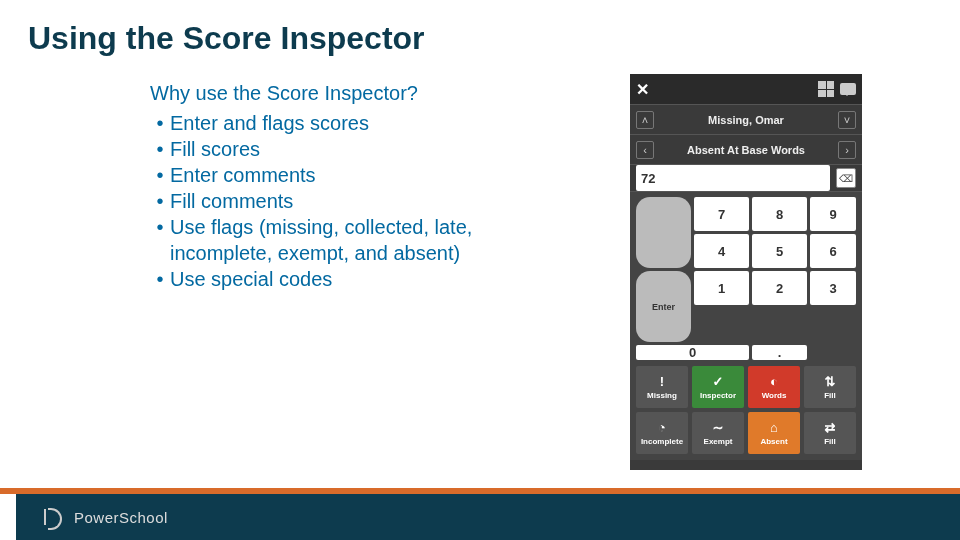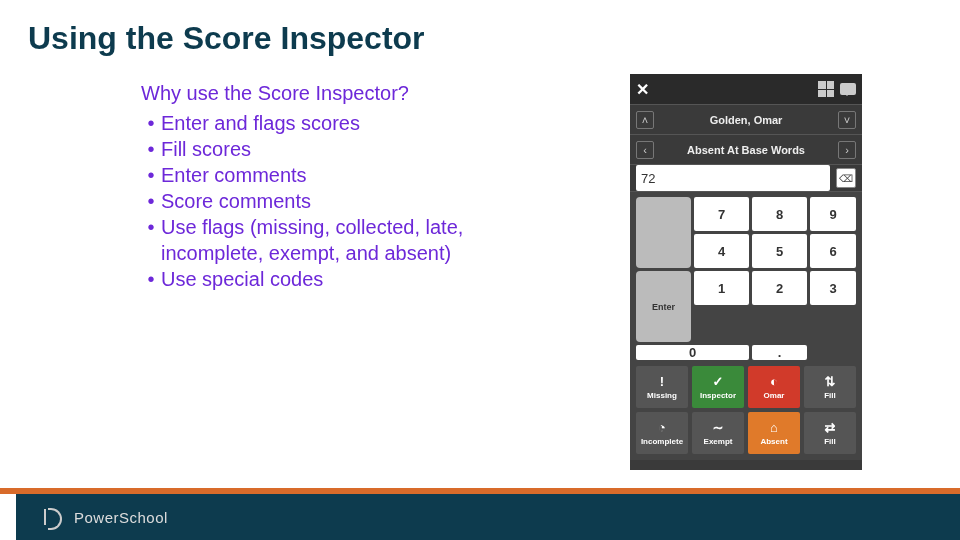--- a/index.html
+++ b/index.html
@@ -1,41 +1,41 @@
 <!DOCTYPE html>
 <html><head>
 <meta charset="utf-8">
 <style>
   * { box-sizing: border-box; margin: 0; padding: 0; }
   html, body { width: 960px; height: 540px; font-family: Verdana, Geneva, sans-serif; background: #fff; overflow: hidden; }
   .slide { position: relative; width: 960px; height: 540px; }
   .title { position: absolute; top: 20px; left: 28px; font-size: 32px; font-weight: 700; color: #0d3b4e; }
-  .body-text { position: absolute; top: 80px; left: 141px; width: 390px; font-size: 20px; color: #6d28d9; line-height: 1.3; }
+  .body-text { position: absolute; top: 80px; left: 150px; width: 390px; font-size: 20px; color: #0369a1; line-height: 1.3; }
   .body-text .lead { margin-bottom: 4px; }
   .body-text ul { list-style: none; padding-left: 0; }
   .body-text li { display: flex; padding-left: 0; }
   .body-text li .dot { flex: 0 0 20px; text-align: center; }
   .body-text li .txt { flex: 1; }
   .inspector { position: absolute; top: 74px; right: 98px; width: 232px; height: 396px; background: #3a3a3a; color: #fff; font-family: Arial, sans-serif; font-size: 11px; }
   .insp-top { height: 30px; background: #2a2a2a; display: flex; align-items: center; justify-content: space-between; padding: 0 6px; }
   .insp-top .close { font-size: 16px; font-weight: bold; }
   .insp-top .right-icons { display: flex; gap: 6px; align-items: center; }
   .icon-grid { width: 16px; height: 16px; display: grid; grid-template-columns: 1fr 1fr; grid-template-rows: 1fr 1fr; gap: 1px; }
   .icon-grid span { background: #ccc; }
   .icon-comment { width: 16px; height: 12px; background: #ccc; border-radius: 2px; position: relative; }
   .icon-comment::after { content:''; position:absolute; bottom:-4px; left:4px; border:3px solid transparent; border-top-color:#ccc; }
   .insp-row { height: 30px; background: #3a3a3a; display: flex; align-items: center; justify-content: space-between; padding: 0 6px; border-top: 1px solid #555; }
   .insp-row .chev { width: 18px; height: 18px; border: 1px solid #777; border-radius: 2px; display:flex; align-items:center; justify-content:center; color:#ccc; font-size:11px; }
   .insp-row .label { flex:1; text-align:center; color:#eee; font-weight:bold; font-size:11px; }
   .score-row { height: 28px; background: #3a3a3a; display:flex; align-items:center; padding: 0 6px; gap:6px; border-top:1px solid #555; border-bottom:1px solid #555; }
-  .score-input { flex:1; height:16px; background:#fff; color:#333; padding:13px 5px; border-radius:2px; display:flex; align-items:center; font-weight:normal; font-size:13px; }
+  .score-input { flex:1; height:16px; background:#fff; color:#333; padding:13px 5px; border-radius:2px; display:flex; align-items:center; font-weight:bold; font-size:13px; }
   .score-clear { width:20px; height:20px; border:1px solid #888; border-radius:2px; display:flex; align-items:center; justify-content:center; background:#fff; color:#444; font-size:10px; }
   .keypad { display:grid; grid-template-columns: repeat(3,1fr) 46px; grid-template-rows: repeat(4,34px); gap:3px; padding:5px 6px 3px 6px; background:#444; }
   .key { background:#fff; color:#333; display:flex; align-items:center; justify-content:center; font-weight:bold; font-size:13px; border-radius:2px; }
-  .key-side { background:#bbb; color:#333; font-size:9px; font-weight:bold; display:flex; align-items:center; justify-content:center; border-radius:4px; }
+  .key-side { background:#bbb; color:#333; font-size:9px; font-weight:bold; display:flex; align-items:center; justify-content:center; border-radius:14px; }
   .key-zero { grid-column: 1 / span 2; }
   .flags { display:grid; grid-template-columns: repeat(4,1fr); grid-template-rows: repeat(2,42px); gap:4px; padding:3px 6px 6px 6px; background:#444; }
   .flag { border-radius:2px; display:flex; flex-direction:column; align-items:center; justify-content:center; gap:2px; color:#fff; font-size:8px; font-weight:bold; }
   .flag .ficon { width:16px; height:14px; display:flex; align-items:center; justify-content:center; font-size:13px; }
   .flag-dark { background:#555; }
   .flag-green { background:#3a8a3a; }
   .flag-red { background:#d13a2a; }
   .flag-orange { background:#e07a2a; }
   
   .bar-orange { position:absolute; left:0; bottom:46px; width:100%; height:6px; background:#d86b2a; }
@@ -62,21 +62,21 @@
       <li>
           <span class="dot">•</span>
           <span class="txt">Fill scores</span>
         </li>
       <li>
           <span class="dot">•</span>
           <span class="txt">Enter comments</span>
         </li>
       <li>
           <span class="dot">•</span>
-          <span class="txt">Score comments</span>
+          <span class="txt">Fill comments</span>
         </li>
       <li>
           <span class="dot">•</span>
           <span class="txt">Use flags (missing, collected, late, incomplete, exempt, and absent)</span>
         </li>
       <li>
           <span class="dot">•</span>
           <span class="txt">Use special codes</span>
         </li>
     </ul>
@@ -90,21 +90,21 @@
             <span></span>
             <span></span>
             <span></span>
             <span></span>
           </span>
         <span class="icon-comment"></span>
       </div>
     </div>
     <div class="insp-row">
       <span class="chev">˄</span>
-      <span class="label">Golden, Omar</span>
+      <span class="label">Missing, Omar</span>
       <span class="chev">˅</span>
     </div>
     <div class="insp-row">
       <span class="chev">‹</span>
       <span class="label">Absent At Base Words</span>
       <span class="chev">›</span>
     </div>
     <div class="score-row">
       <div class="score-input">72</div>
       <div class="score-clear">⌫</div>
@@ -128,21 +128,21 @@
       <div class="flag flag-dark">
           <span class="ficon">!</span>
           <span>Missing</span>
         </div>
       <div class="flag flag-green">
           <span class="ficon">✓</span>
           <span>Inspector</span>
         </div>
       <div class="flag flag-red">
           <span class="ficon">◐</span>
-          <span>Omar</span>
+          <span>Words</span>
         </div>
       <div class="flag flag-dark">
           <span class="ficon">⇅</span>
           <span>Fill</span>
         </div>
       <div class="flag flag-dark">
           <span class="ficon">◔</span>
           <span>Incomplete</span>
         </div>
       <div class="flag flag-dark">

